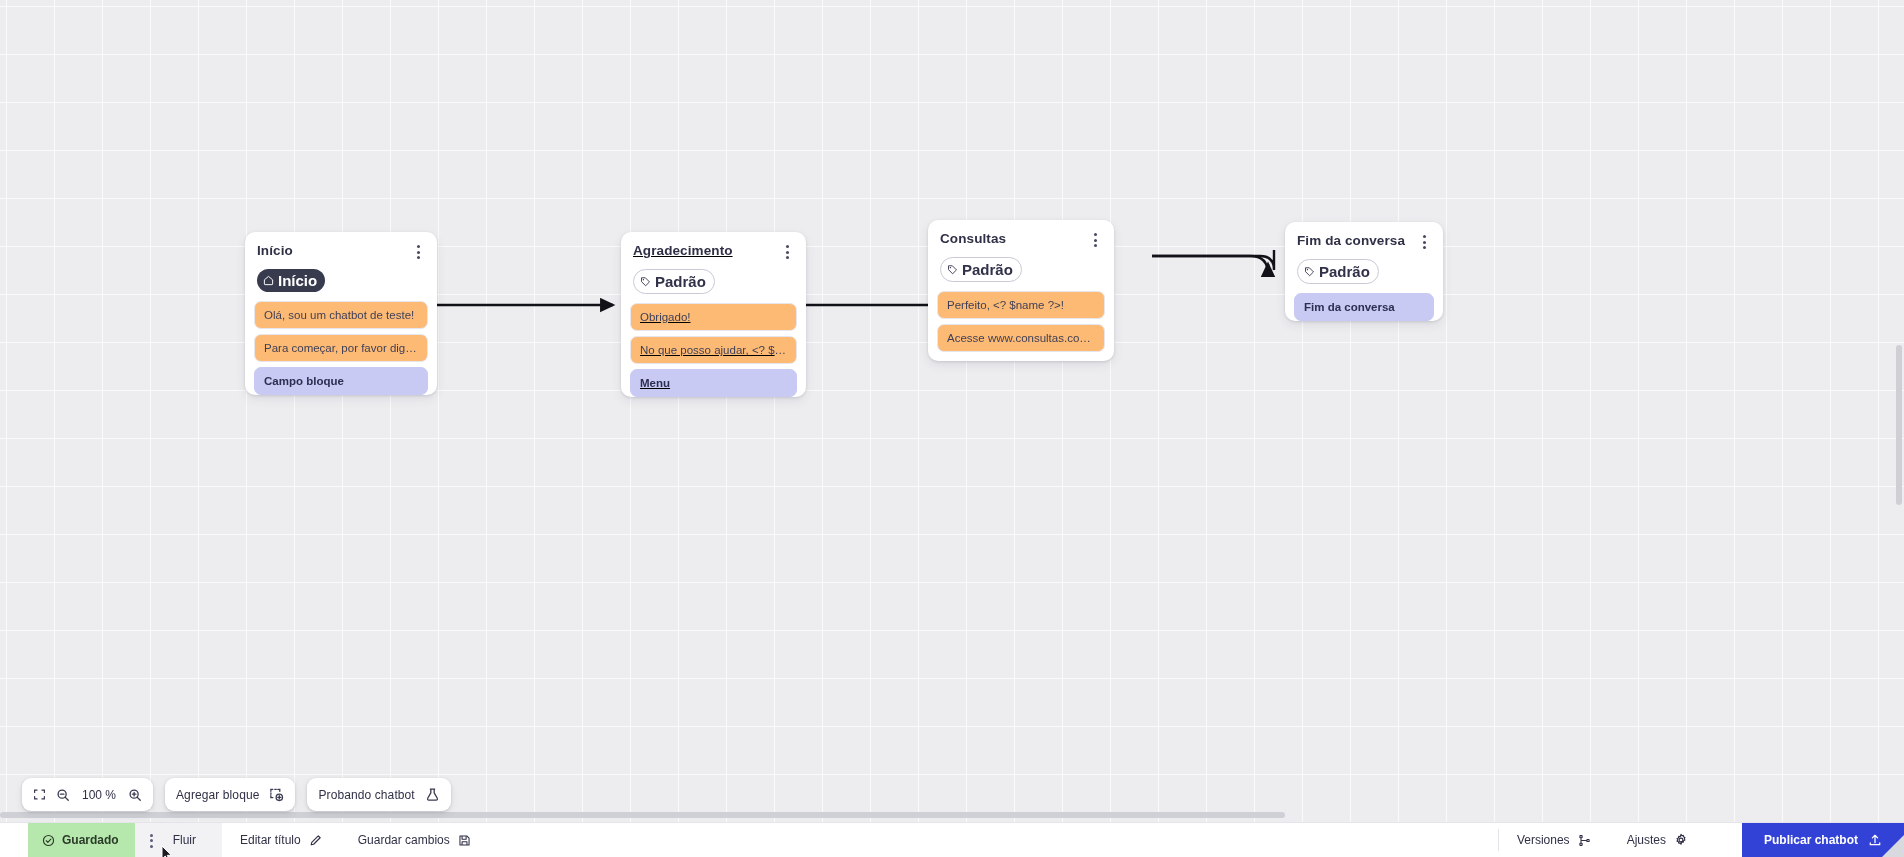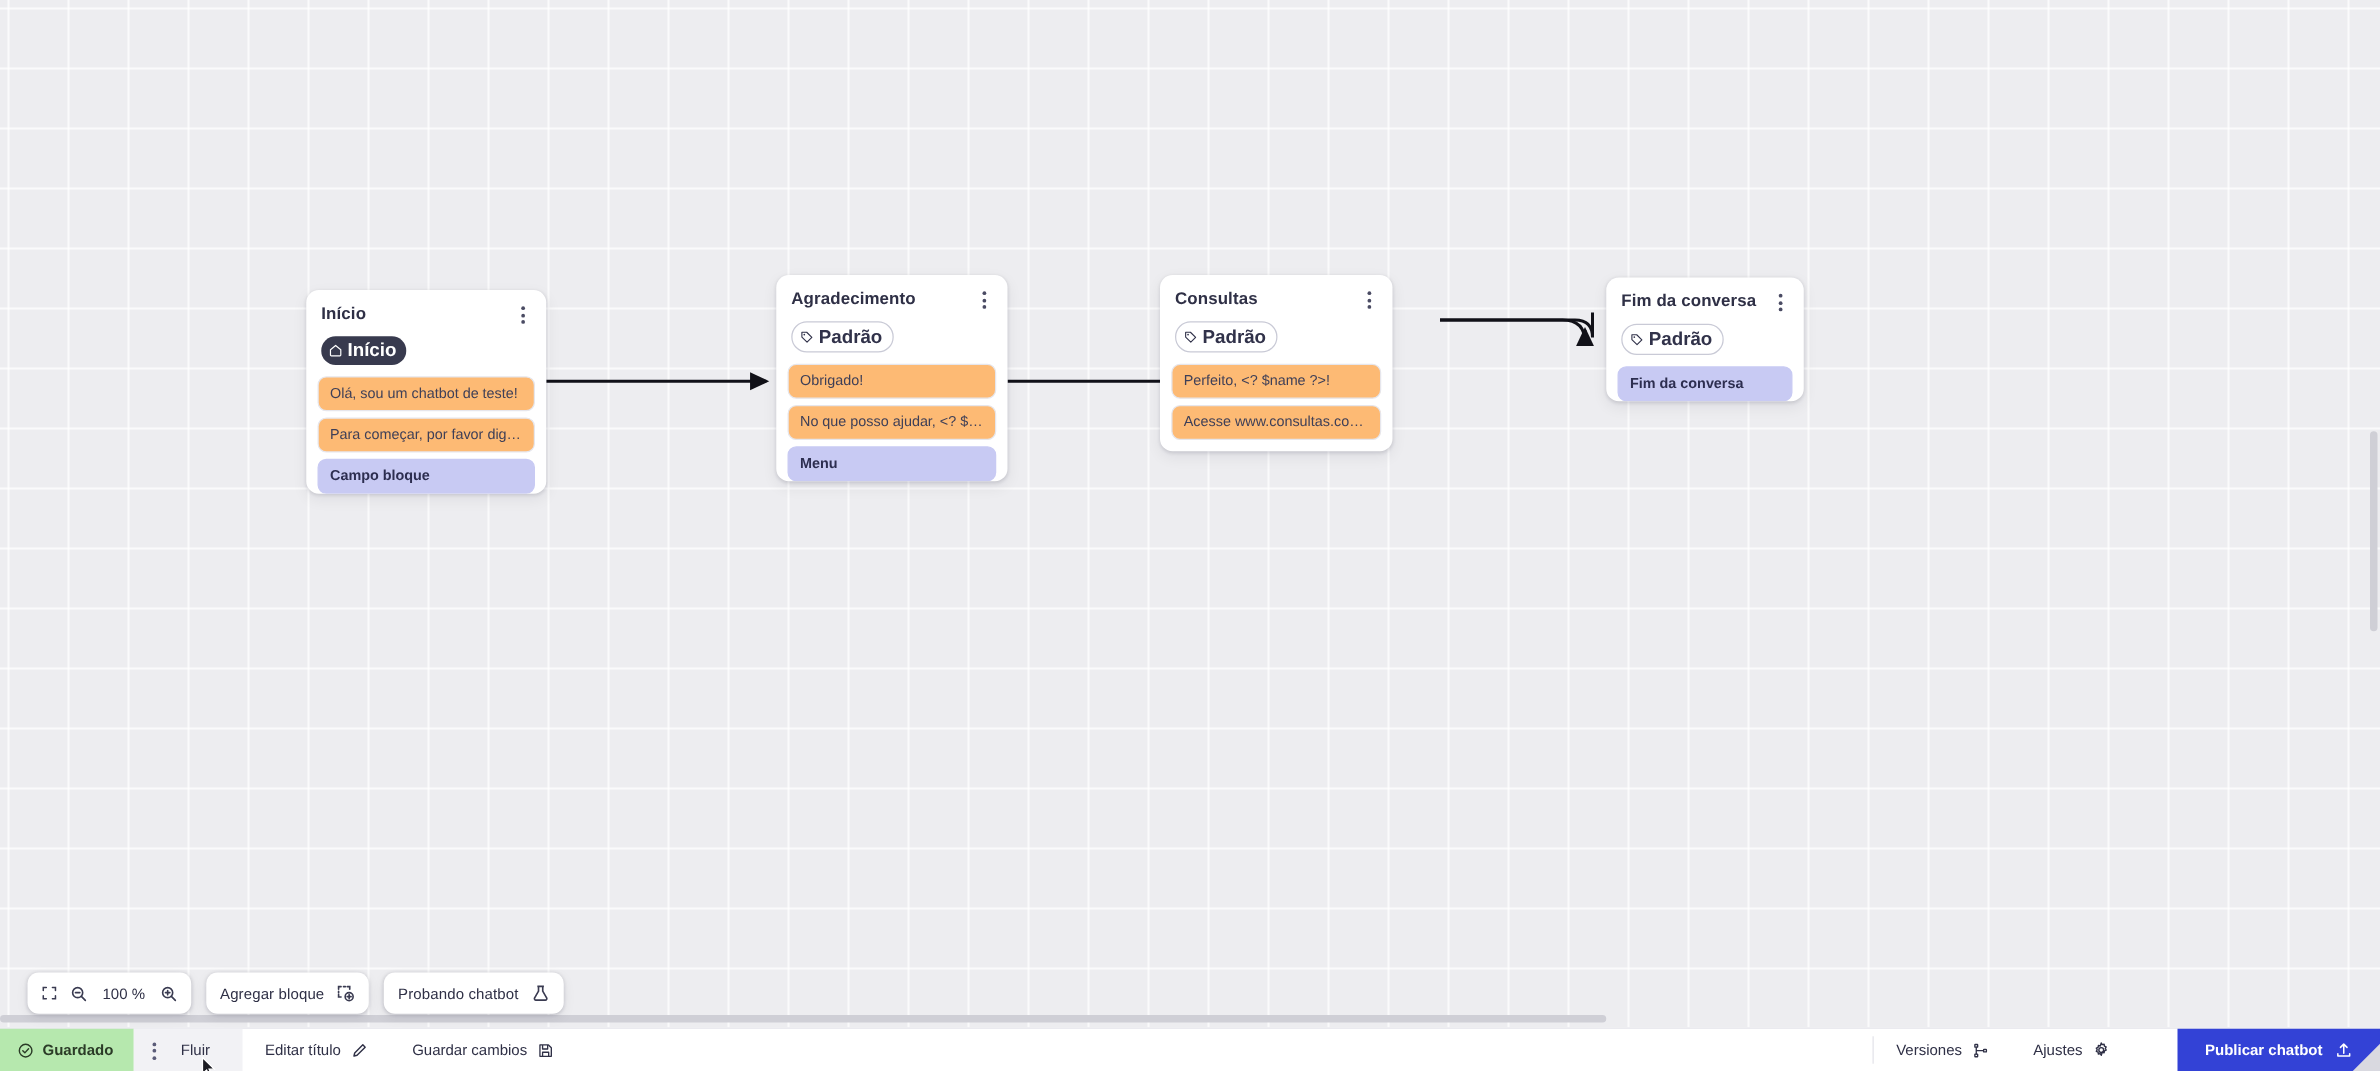--- a/index.html
+++ b/index.html
@@ -90,21 +90,21 @@
 
   
   #statusbar {
     position:absolute; left:0; top: 822px; width: 1904px; height: 35px;
     background:#ffffff; display:flex; align-items:stretch;
     border-top: 1px solid #e4e4ea;
     font-size: 12px; color:#2f3046;
   }
   .saved {
     background:#b6e8ae; display:flex; align-items:center; gap:7px;
-    padding: 0 16px 0 14px; font-weight:700; color:#2b3b27; font-size:12px;
+    padding: 0 16px 0 14px; font-weight:700; color:#2b3b27; font-size:12px;margin-left:28px;
   }
   .sb-seg { display:flex; align-items:center; gap:8px; padding: 0 18px; cursor:pointer; }
   .sb-seg.flow { background:#f2f2f5; padding-left: 10px; padding-right: 26px; gap: 14px;}
   .sb-seg .kebab i { background:#5b5c78; }
   .sb-divider { width:1px; background:#e4e4ea; margin: 6px 0; }
   .sb-right { margin-left:auto; display:flex; align-items:stretch; }
   .publish {
     background:#3342d6; color:#fff; font-weight:700; font-size:12px;
     display:flex; align-items:center; gap:10px; padding: 0 22px; cursor:pointer;margin-left:36px;
   }
@@ -163,21 +163,21 @@
           <span>Início</span>
         </span>
       </div>
       <div class="rows">
         <div class="row">Olá, sou um chatbot de teste!</div>
         <div class="row">Para começar, por favor digite o ...</div>
         <div class="row highlight">Campo bloque</div>
       </div>
     </div>
 
-    <div class="node" style="left:621px; top:220px; width:185px;">
+    <div class="node" style="left:621px; top:232px; width:185px;text-decoration:underline;">
       <div class="node-head">
         <div class="node-title">Agradecimento</div>
         <div class="kebab">
             <i></i>
             <i></i>
             <i></i>
           </div>
       </div>
       <div class="badge-row">
         <span class="badge default">

